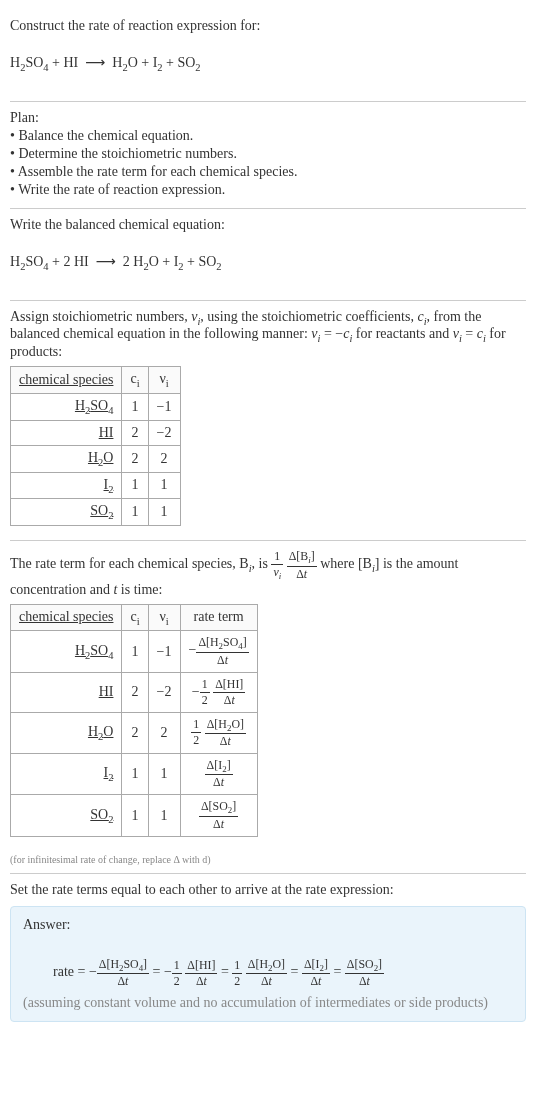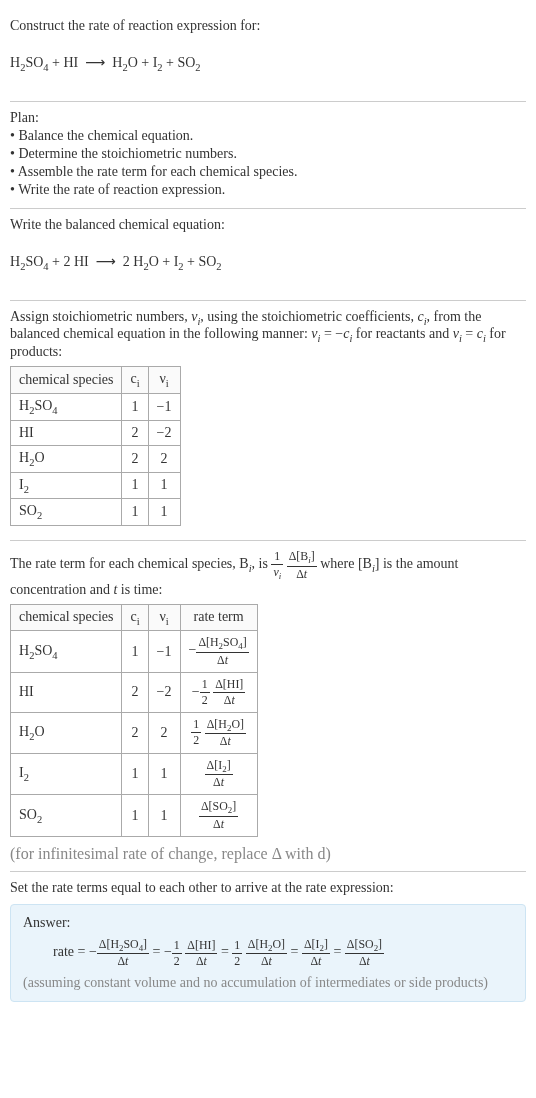--- a/index.html
+++ b/index.html
@@ -41,51 +41,52 @@
   th, td {
     border: 1px solid #aaa;
     padding: 4px 8px;
     text-align: center;
     font-weight: normal;
   }
   th {
     background: #fafafa;
   }
   .species-col {
-    text-align: left;
+    text-align: right;
+    text-decoration: underline;
   }
   .frac {
     display: inline-block;
     vertical-align: middle;
     text-align: center;
     font-size: 0.85em;
   }
   .frac .num {
     display: block;
     border-bottom: 1px solid #333;
     padding: 0 2px;
   }
   .frac .den {
     display: block;
     padding: 0 2px;
   }
   .note {
-    font-size: 16px;
+    font-size: 10px;
     color: #888;
-    margin-top: 8px;
+    margin-top: 17px;
   }
   .answer-box {
     background: #eaf4fb;
     border: 1px solid #cde4f3;
     border-radius: 4px;
     padding: 10px 12px;
     margin-top: 8px;
   }
   .answer-title {
-    margin-bottom: 6px;
+    margin-bottom: 24px;
   }
   .answer-note {
     font-size: 14px;
     color: #888;
     margin-top: 6px;
   }
   .rate-line {
     margin-left: 30px;
   }
   .ital { font-style: italic; }

